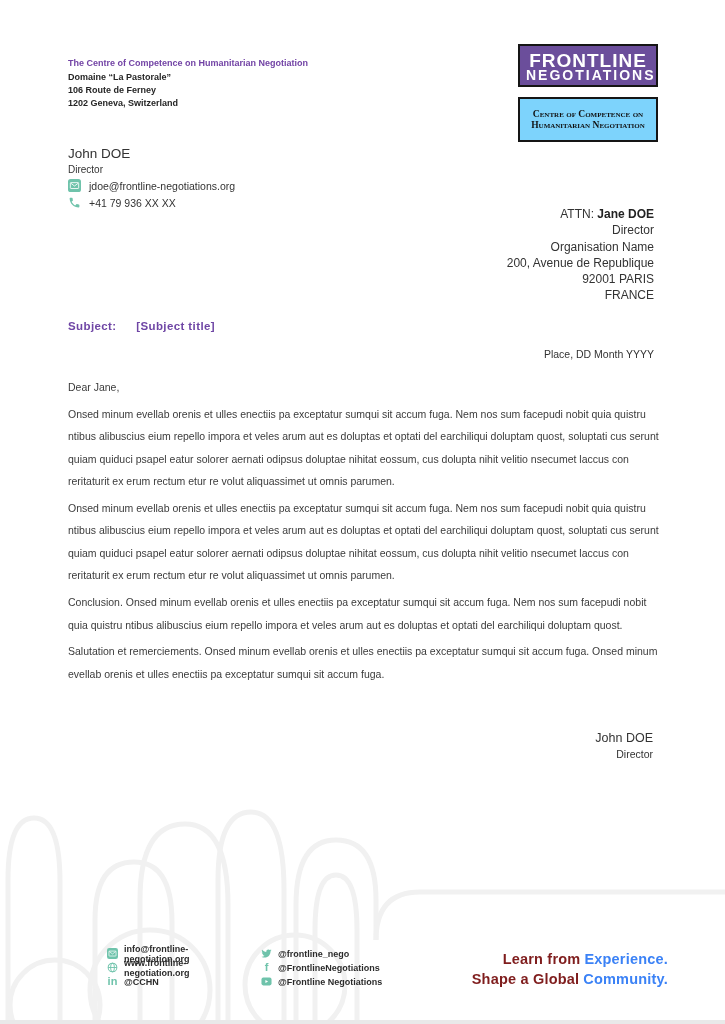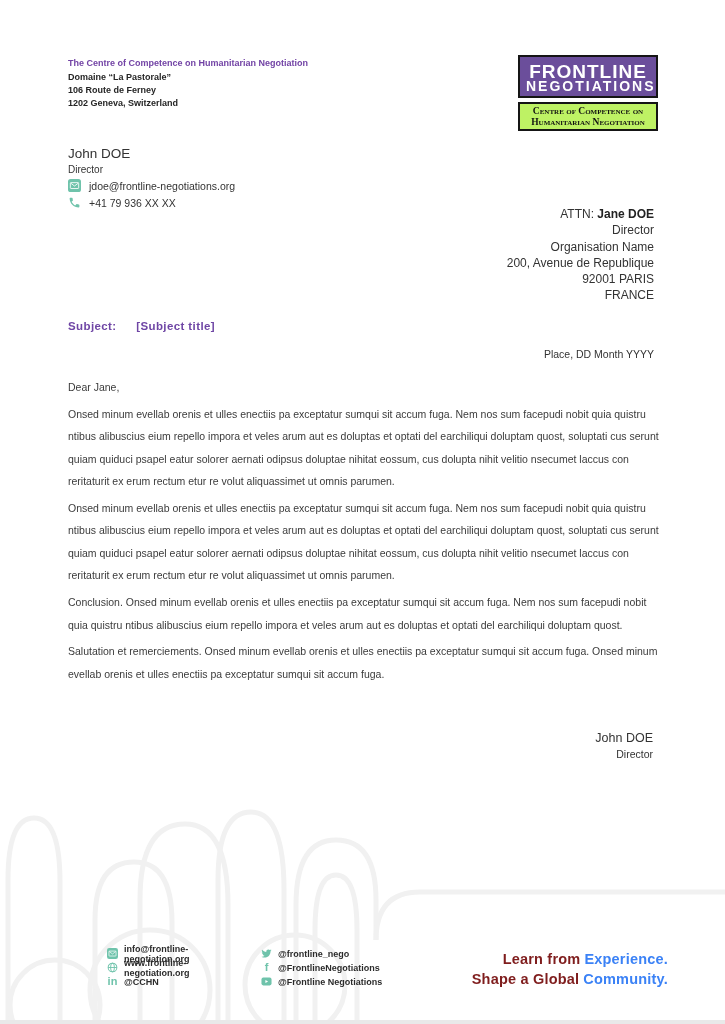--- a/index.html
+++ b/index.html
@@ -8,25 +8,25 @@
     width:725px;height:1020px;
     margin:0 auto;
     background:#ffffff;
     overflow:hidden;
     font-family:"Liberation Sans", sans-serif;
     color:#3a3a3a;
   }
   
   .org-block{position:absolute;left:68px;top:57px;font-size:9px;font-weight:700;line-height:13px;color:#262626;}
   .org-name{color:#7243a5;margin-bottom:1px;}
-  .logo{position:absolute;left:518px;top:55px;width:140px;}
+  .logo{position:absolute;left:518px;top:44px;width:140px;}
   .logo-main{background:#6b4e9b;border:2px solid #151515;padding:5px 6px 4px 6px;box-sizing:border-box;}
   .logo-line1{color:#fff;font-weight:800;font-size:19px;letter-spacing:1px;text-align:center;line-height:19px;}
   .logo-line2{color:#fff;font-weight:700;font-size:14px;letter-spacing:2px;text-align:right;line-height:11px;}
-  .logo-sub{background:#bef264;border:2px solid #151515;margin-top:4px;padding:2px 2px;box-sizing:border-box;
+  .logo-sub{background:#7dd3fc;border:2px solid #151515;margin-top:10px;padding:10px 2px;box-sizing:border-box;
     font-family:"Liberation Serif", serif;font-variant:small-caps;font-weight:700;
     font-size:9.5px;line-height:10.5px;text-align:center;color:#111;}
   
   .sender{position:absolute;left:68px;top:146px;}
   .sender-name{font-size:13.5px;color:#333;}
   .sender-title{font-size:10px;margin-top:3px;color:#333;}
   .contact-row{display:flex;align-items:center;margin-top:4px;font-size:10.5px;color:#333;}
   .contact-row .ic{width:13px;height:13px;margin-right:8px;color:#6fc3ab;flex:0 0 auto;}
   .ic svg{width:100%;height:100%;display:block;}
   

